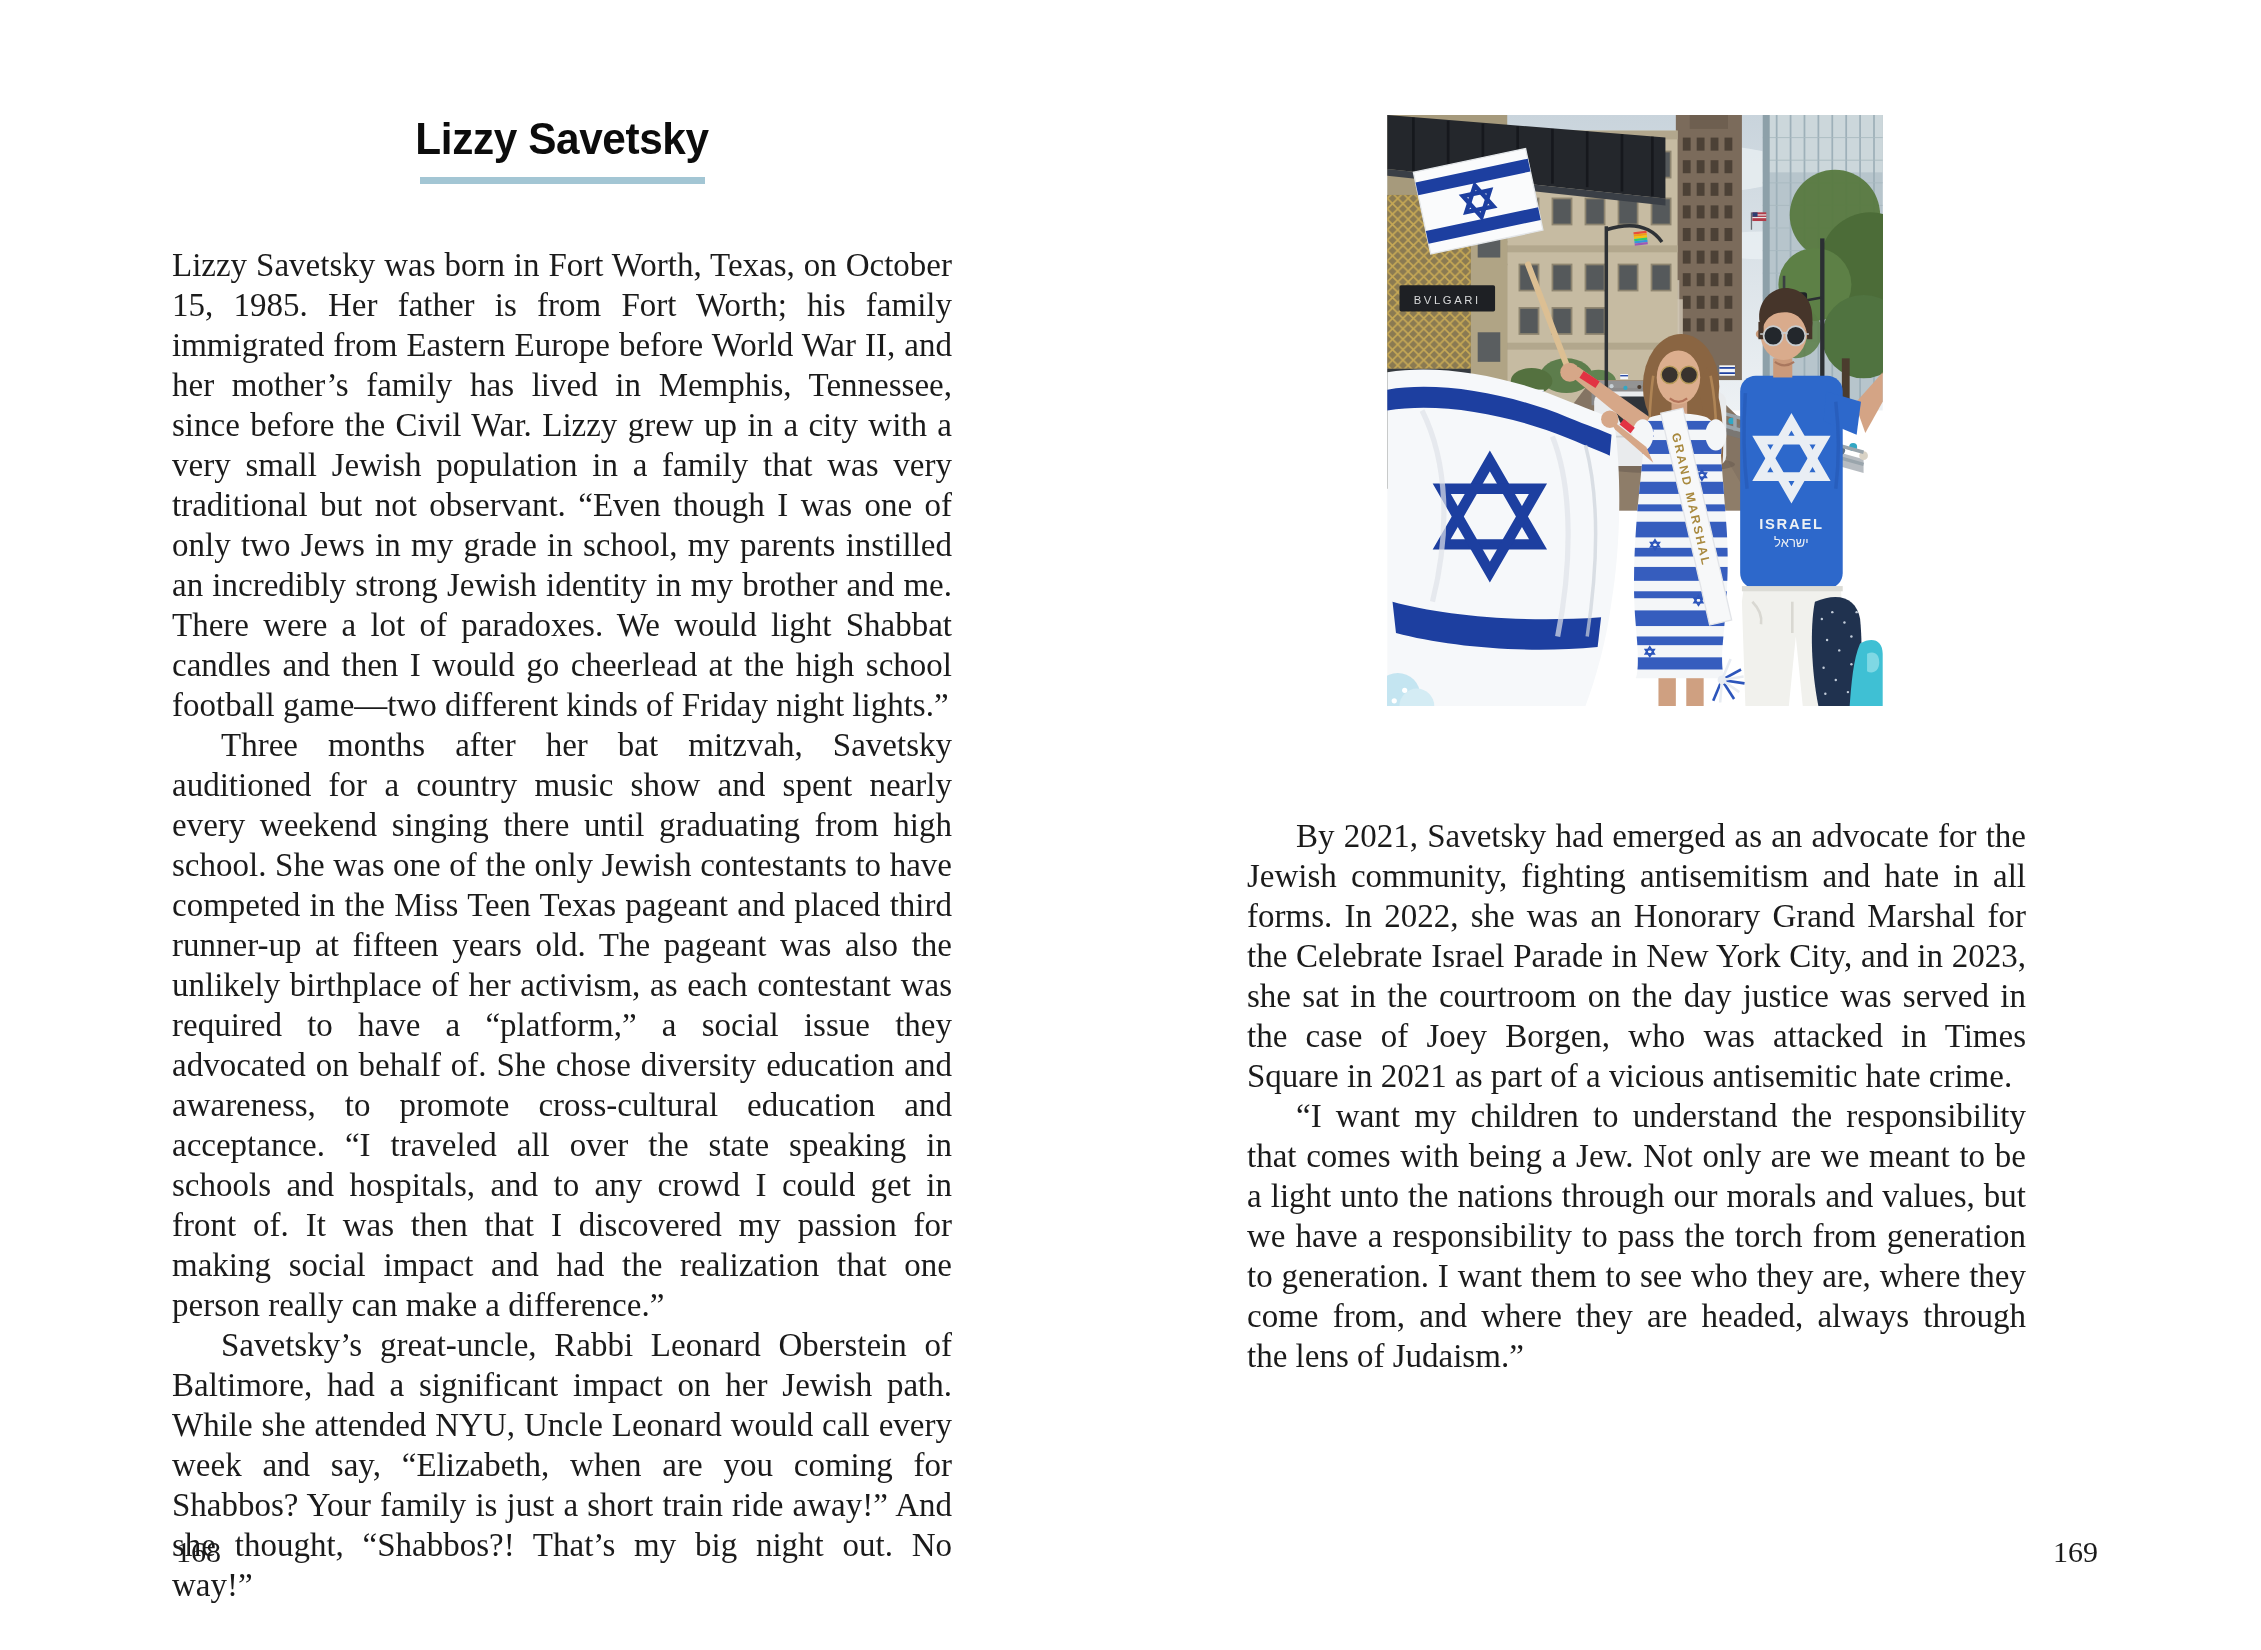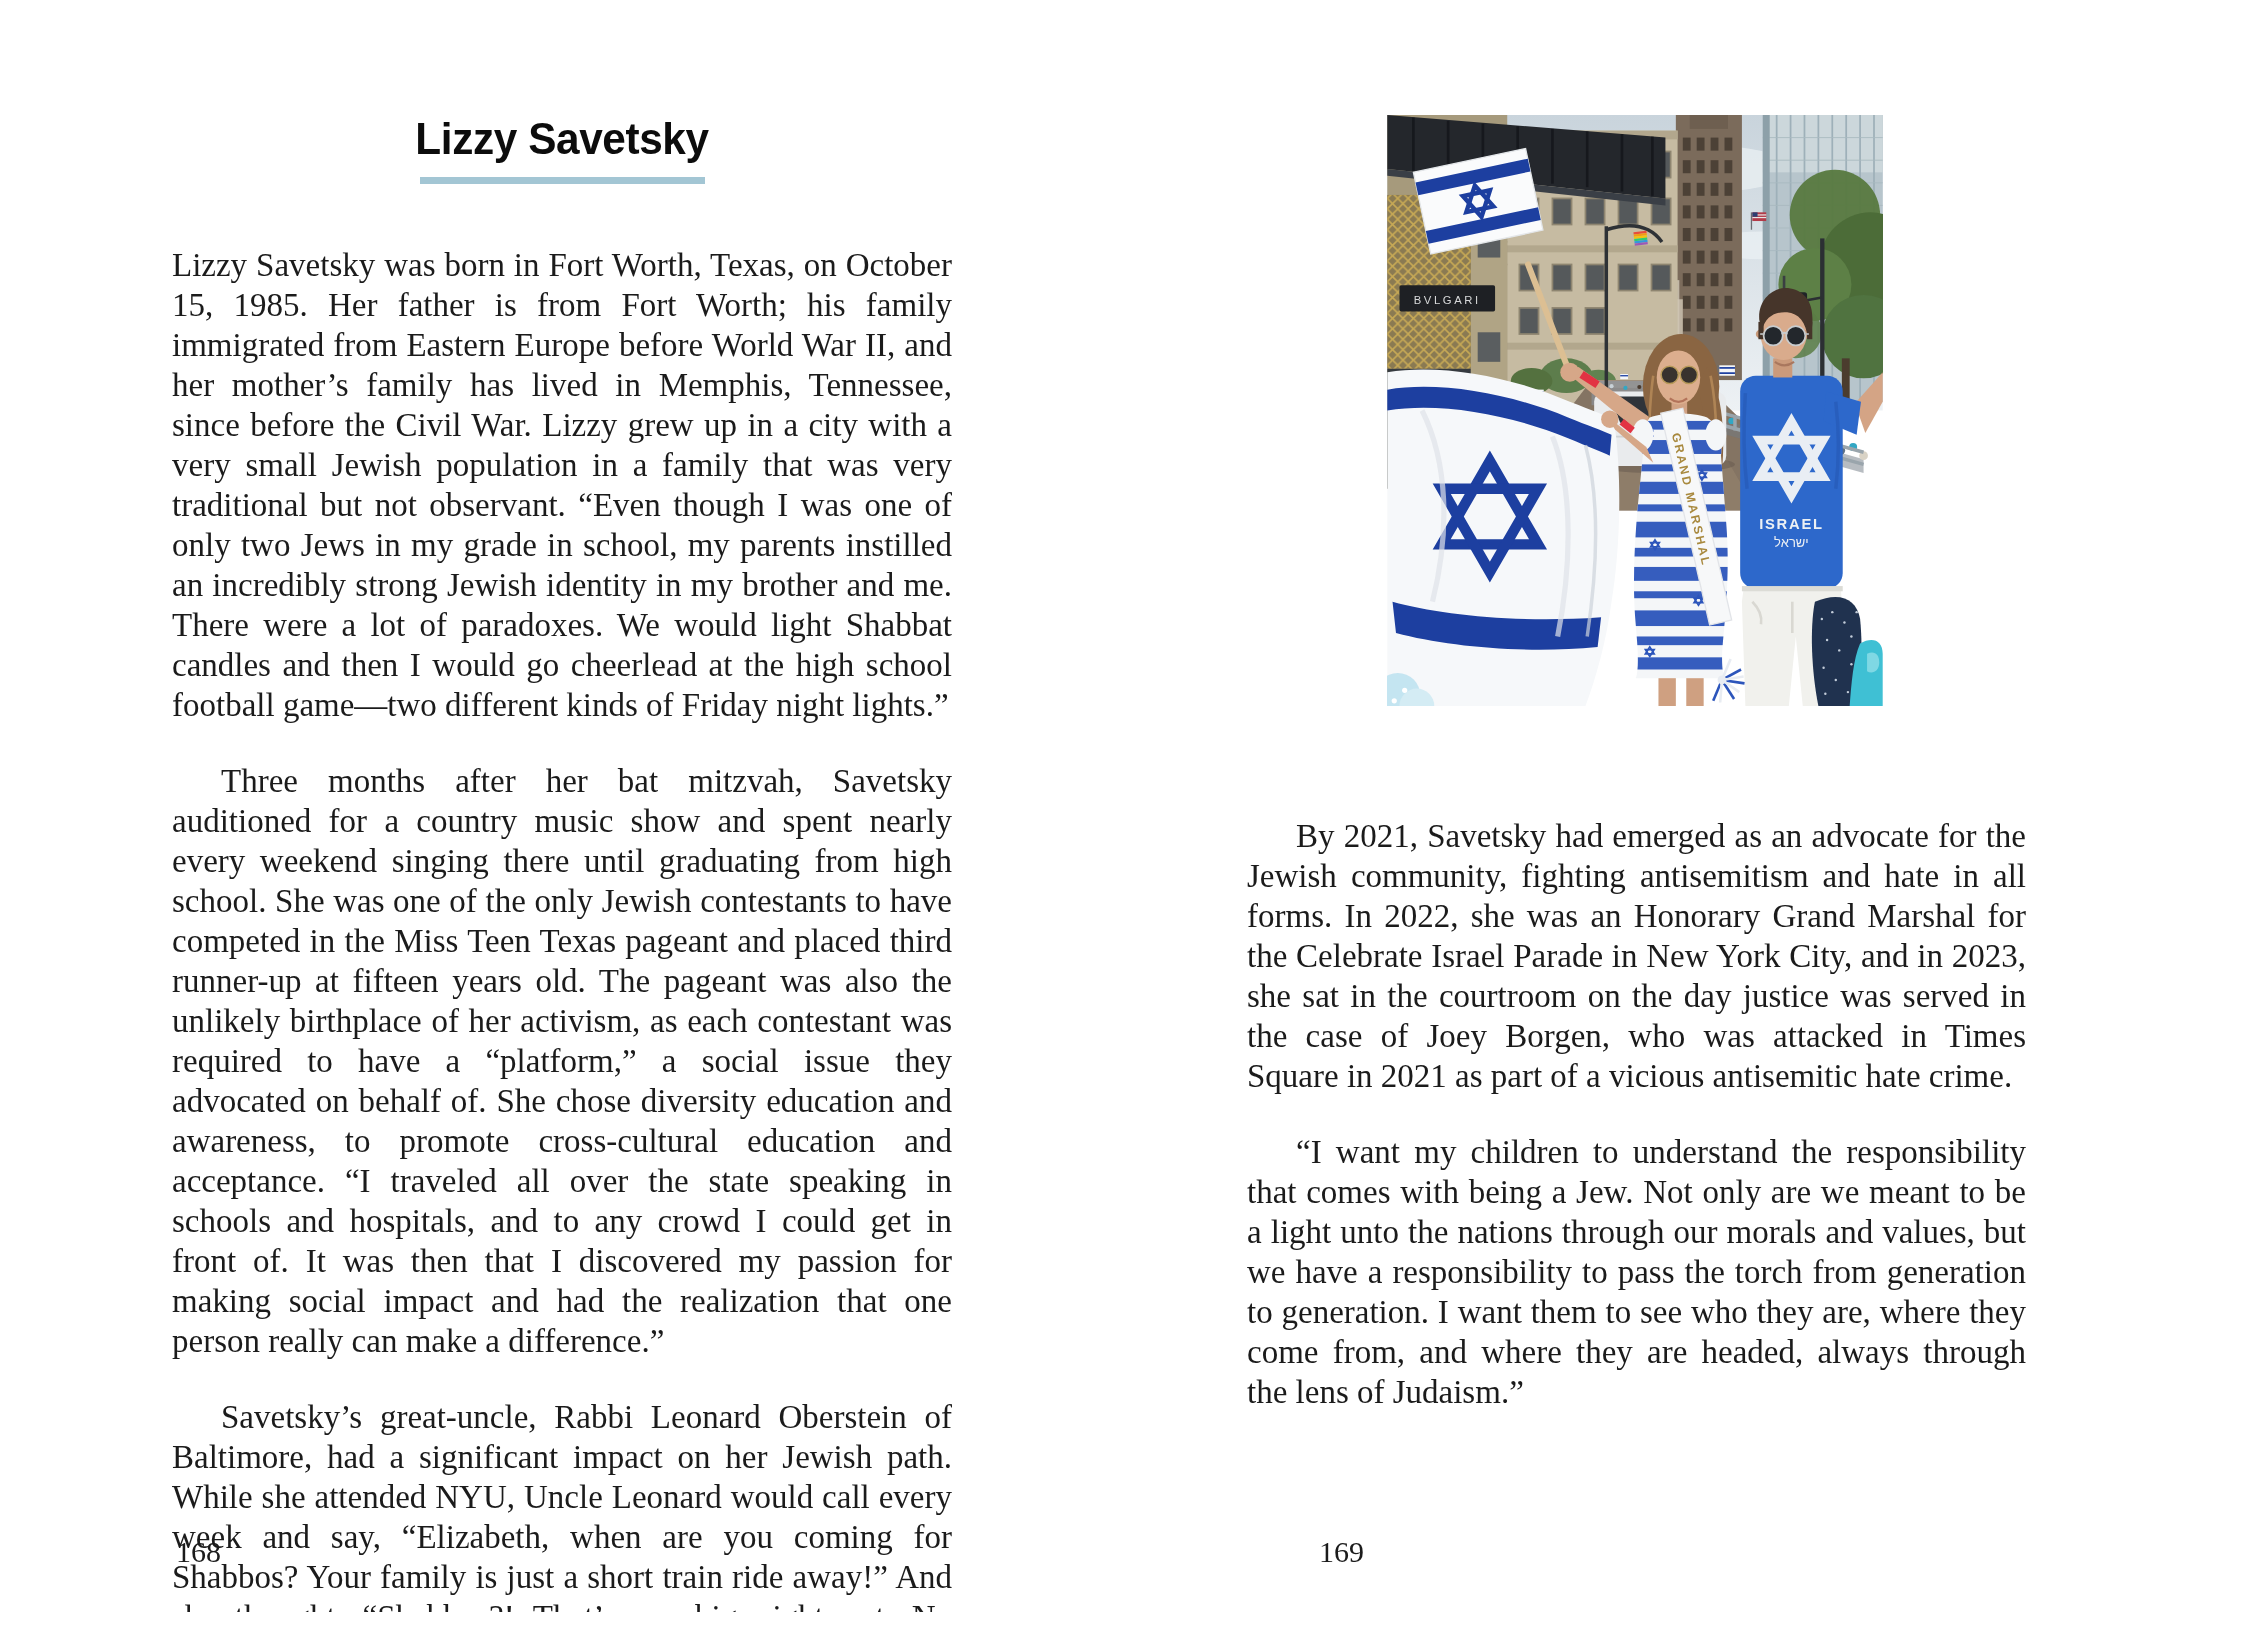--- a/index.html
+++ b/index.html
@@ -22,29 +22,29 @@
     white-space:nowrap;
   }
   .title-underline{
     width:285px;height:7px;margin:12px auto 0;
     background:#a3c6d4;
   }
   .body-text{font-size:33px;line-height:40px;text-align:justify;}
   .page-left .body-text{margin-top:61px;}
   .page-right .body-text{margin-top:110px;}
   .body-text p{margin:0;padding:0;}
-  .body-text p.indent{text-indent:49px;margin-top:36px;}
+  .body-text p.indent{text-indent:49px;}
   .photo-wrap{margin-left:140px;width:496px;height:591px;}
   .folio{
     position:absolute;top:1534px;
     font-family:"Liberation Serif", serif;
     font-size:30px;line-height:35px;color:#1b1b1b;
   }
   .folio-left{left:176px;}
-  .folio-right{left:1319px;width:779px;}
+  .folio-right{left:1319px;width:779px;text-align:right;}
   svg text{font-family:"Liberation Sans", sans-serif;}
 </style>
 </head>
 <body>
 
 <div class="spread">
 
   <div class="page-left">
     <h1 class="chapter-title">Lizzy Savetsky</h1>
     <div class="title-underline"></div>

